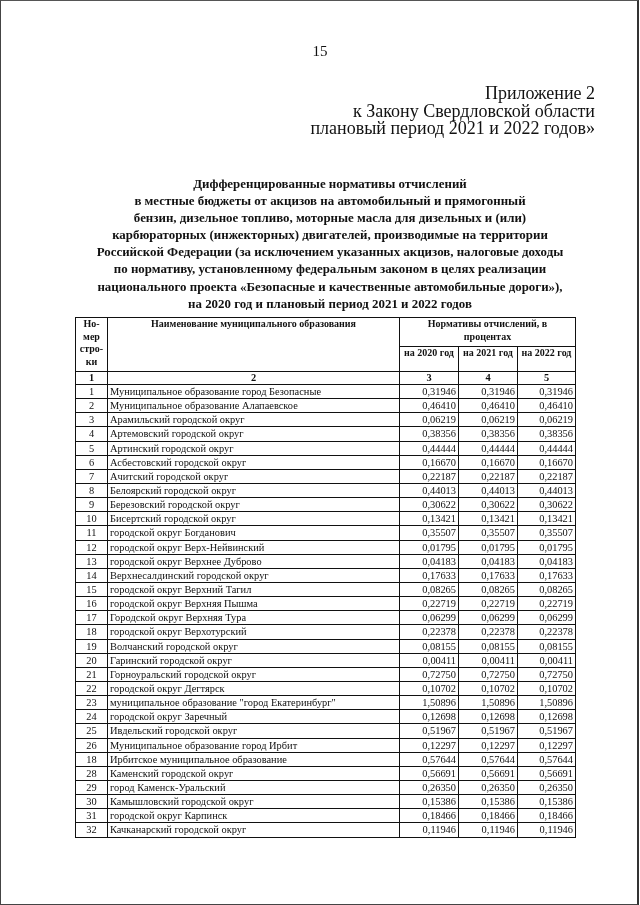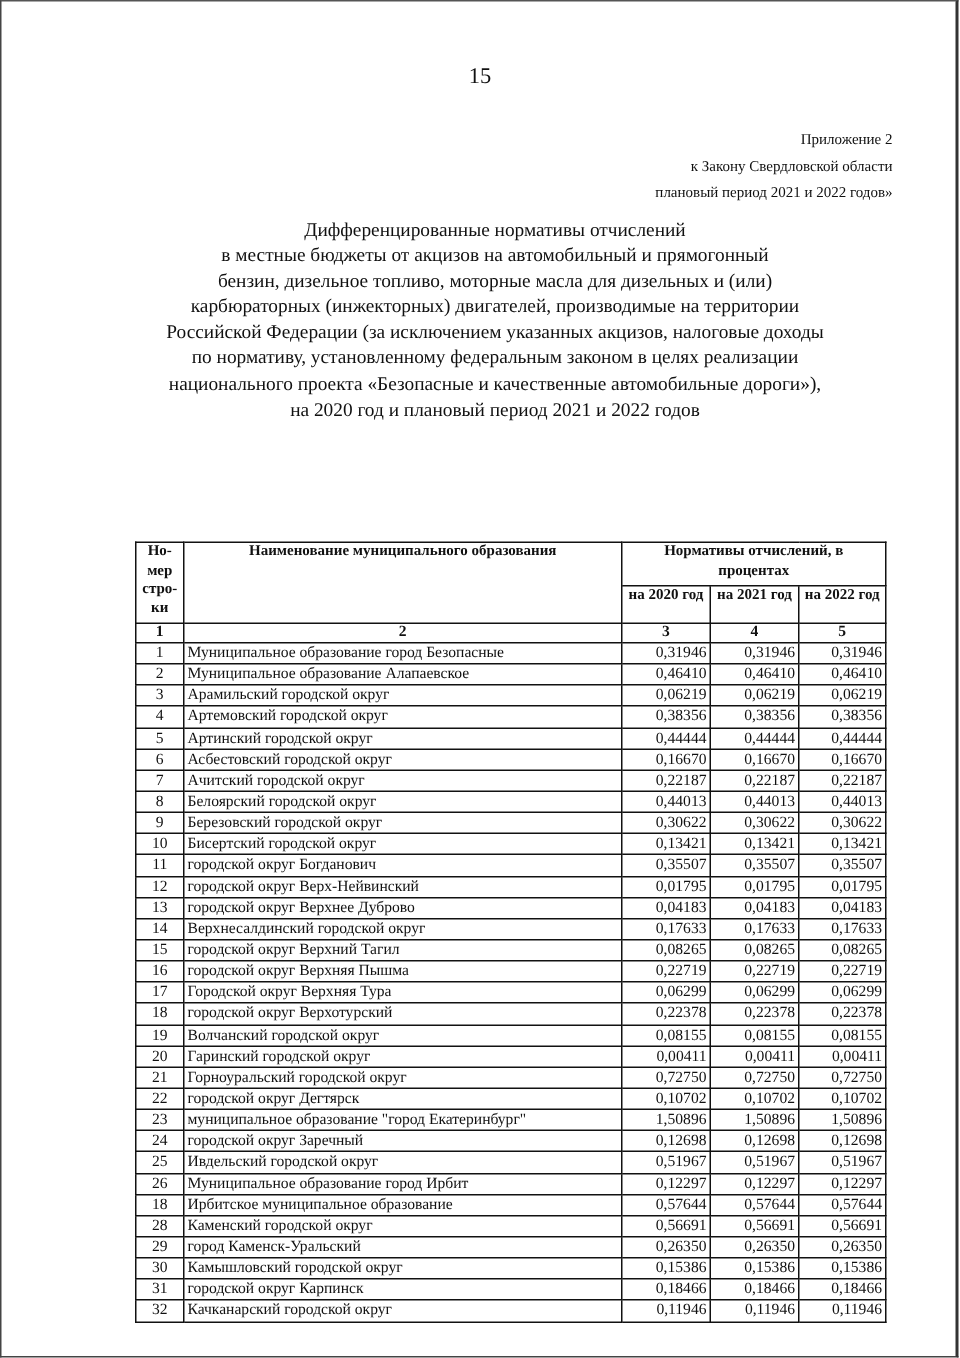--- a/index.html
+++ b/index.html
@@ -12,31 +12,30 @@
       position: absolute; left: 0; top: 0; width: 636px; height: 903px;
       border-top: 1px solid #555; border-left: 1px solid #444;
       border-right: 2px solid #333; border-bottom: 2px solid #444;
     }
     .page-number {
       position: absolute; top: 43px; left: 0; width: 640px; text-align: center;
       font-size: 15px;
     }
     .appendix {
       position: absolute; top: 85px; right: 45px; text-align: right;
-      font-size: 10px; line-height: 17.5px;
+      font-size: 18px; line-height: 17.5px;
     }
     .title {
-      position: absolute; top: 145px; left: 60px; width: 540px; text-align: center;
-      font-weight: normal; font-size: 12.9px; line-height: 17.1px;
+      position: absolute; top: 176px; left: 60px; width: 540px; text-align: center;
+      font-weight: bold; font-size: 12.9px; line-height: 17.1px;
     }
     table.norms {
-      position: absolute; left: 90px; top: 317px;
+      position: absolute; left: 75px; top: 317px;
       border-collapse: collapse; table-layout: fixed;
       font-size: 10.4px;
-      margin-top: 44px;
     }
     table.norms td, table.norms th {
       border: 1px solid #111; padding: 0 2px; overflow: hidden; white-space: nowrap;
     }
     table.norms th { font-weight: bold; vertical-align: top; font-size: 10px; line-height: 12.5px; }
     .col-num { width: 32px; }
     .col-name { width: 292px; }
     .col-val { width: 59px; }
     .col-val5 { width: 58px; }
     th.h-num { text-align: center; height: 53px; padding-top: 1px; }

